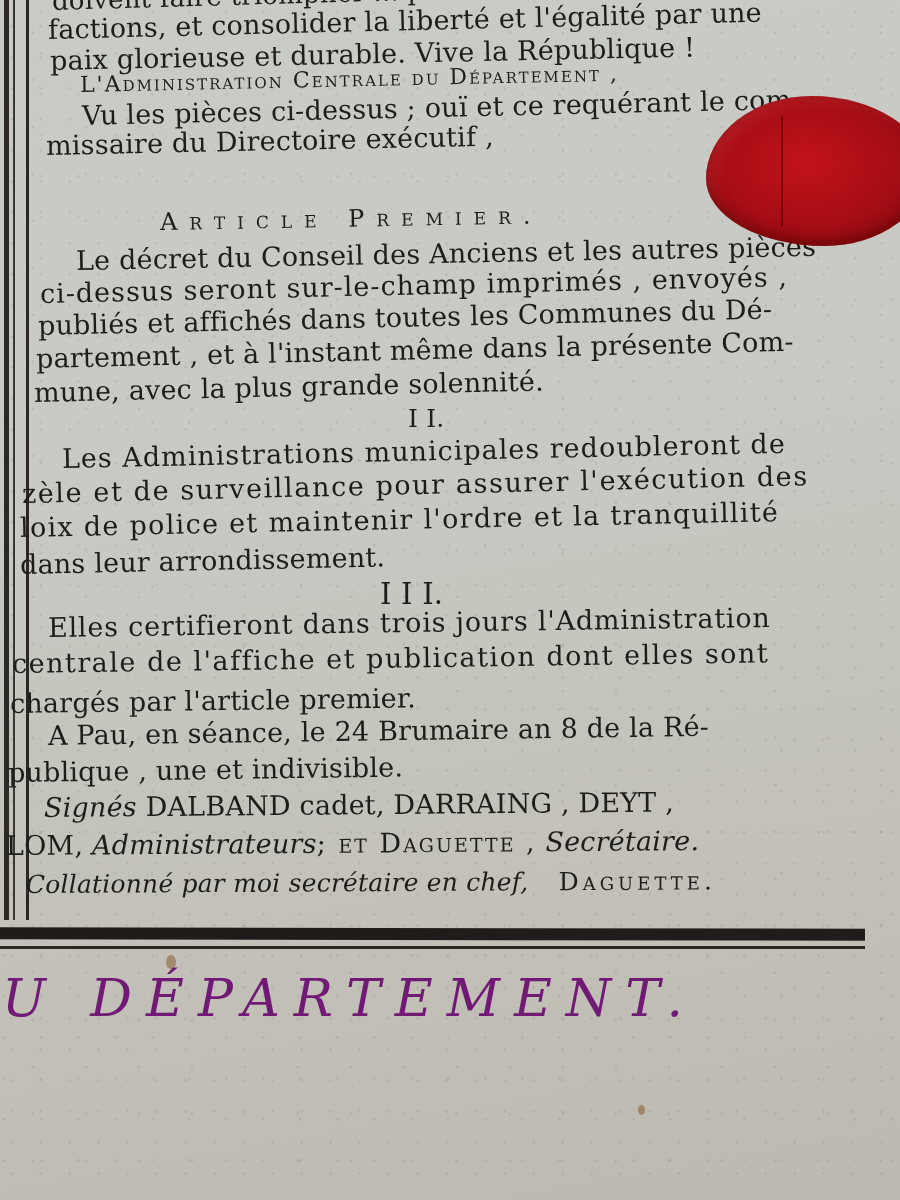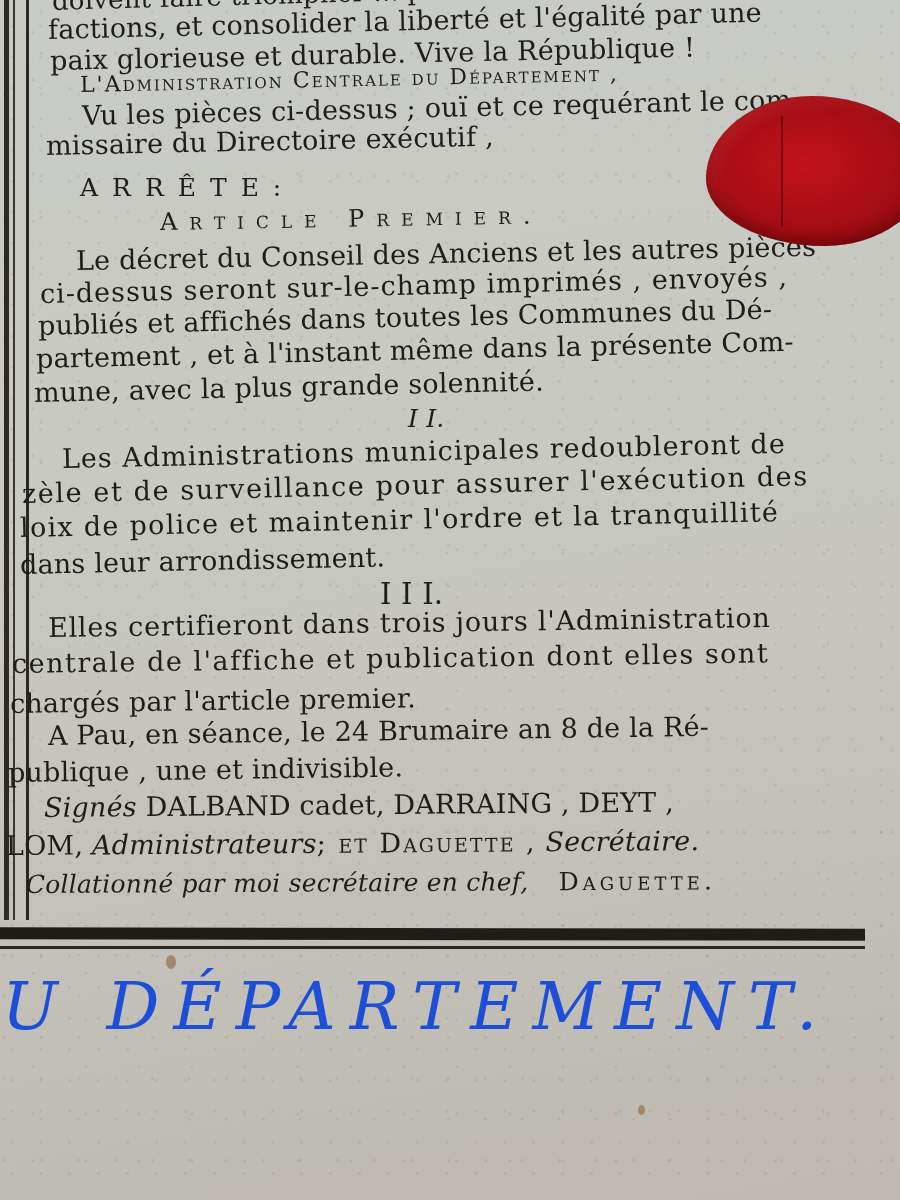--- a/index.html
+++ b/index.html
@@ -47,22 +47,22 @@
     position: absolute; left: 75px; top: 20px; width: 2px; height: 110px; background: rgba(60,0,0,0.5);
   }
   .rule {
     position: absolute; left: 0; width: 865px; top: 928px; height: 12px;
     background: #1f1c19; transform: rotate(0.1deg);
   }
   .rule-thin {
     position: absolute; left: 0; width: 865px; top: 946px; height: 3px; background: #2a2622;
   }
   .big-title {
-    position: absolute; left: 2px; top: 968px; font-size: 66px; font-style: italic;
-    letter-spacing: 14px; color: #1d4ed8; white-space: nowrap;
+    position: absolute; left: 2px; top: 968px; font-size: 52px; font-style: italic;
+    letter-spacing: 14px; color: #701a75; white-space: nowrap;
   }
   .stain {
     position: absolute; width: 10px; height: 14px; border-radius: 50%;
     background: rgba(120,70,20,0.45);
   }
 </style>
 </head>
 <body>
 
 <div class="page">
@@ -71,31 +71,30 @@
 
   <div class="line" style="left:52px; top:-14px; font-size:26px; transform:rotate(-1.6deg);">doivent faire triompher ... par une</div>
   <div class="line" style="left:48px; top:14px; transform:rotate(-1.4deg);">factions, et consolider la liberté et l'égalité par une</div>
   <div class="line" style="left:50px; top:45px; transform:rotate(-1.2deg);">paix glorieuse et durable. Vive la République !</div>
 
   <div class="line sc" style="left:80px; top:72px; font-size:22px; transform:rotate(-1.2deg);">L'Administration Centrale du Département ,</div>
 
   <div class="line" style="left:82px; top:100px; transform:rotate(-1.3deg);">Vu les pièces ci-dessus ; ouï et ce requérant le com-</div>
   <div class="line" style="left:46px; top:130px; transform:rotate(-1.2deg);">missaire du Directoire exécutif ,</div>
 
-  <div class="line spaced" style="left:80px; top:173px; font-size:25px;">ARRÊTE:</div>
 
   <div class="line sc" style="left:160px; top:208px; font-size:24px; letter-spacing:12px; transform:rotate(-1deg);">Article Premier.</div>
 
   <div class="line" style="left:76px; top:245px; transform:rotate(-1.1deg);">Le décret du Conseil des Anciens et les autres pièces</div>
   <div class="line" style="left:40px; top:278px; letter-spacing:1px; transform:rotate(-1.3deg);">ci-dessus seront sur-le-champ imprimés , envoyés ,</div>
   <div class="line" style="left:38px; top:310px; transform:rotate(-1.3deg);">publiés et affichés dans toutes les Communes du Dé-</div>
   <div class="line" style="left:36px; top:343px; transform:rotate(-1.3deg);">partement , et à l'instant même dans la présente Com-</div>
   <div class="line" style="left:34px; top:377px; transform:rotate(-1.3deg);">mune, avec la plus grande solennité.</div>
 
-  <div class="line" style="left:408px; top:404px; font-size:25px;font-style:italic;">I I.</div>
+  <div class="line" style="left:408px; top:404px; font-size:25px;">I I.</div>
 
   <div class="line" style="left:62px; top:443px; letter-spacing:1px; transform:rotate(-1.2deg);">Les Administrations municipales redoubleront de</div>
   <div class="line" style="left:22px; top:478px; letter-spacing:1.6px; transform:rotate(-1.3deg);">zèle et de surveillance pour assurer l'exécution des</div>
   <div class="line" style="left:20px; top:512px; letter-spacing:1.3px; transform:rotate(-1.2deg);">loix de police et maintenir l'ordre et la tranquillité</div>
   <div class="line" style="left:20px; top:549px; transform:rotate(-1.2deg);">dans leur arrondissement.</div>
 
   <div class="line" style="left:380px; top:577px; font-size:29px;">I I I.</div>
 
   <div class="line" style="left:48px; top:612px; letter-spacing:0.8px; transform:rotate(-0.8deg);">Elles certifieront dans trois jours l'Administration</div>
   <div class="line" style="left:12px; top:648px; letter-spacing:1.5px; transform:rotate(-0.8deg);">centrale de l'affiche et publication dont elles sont</div>

